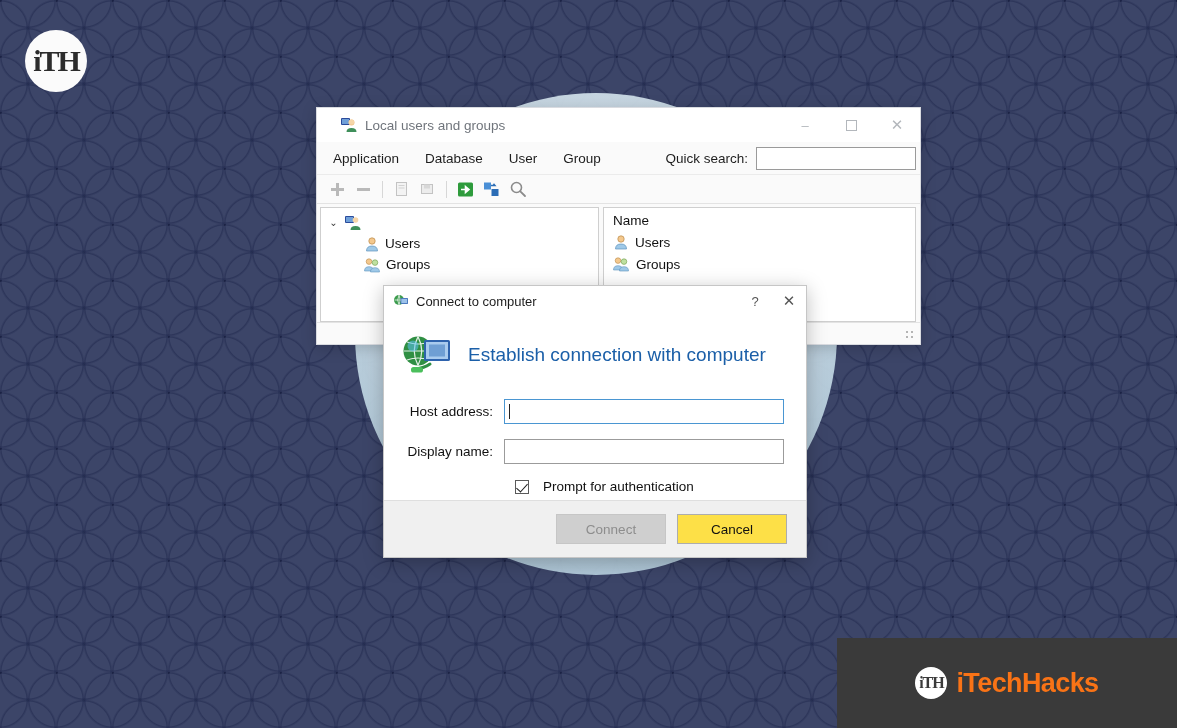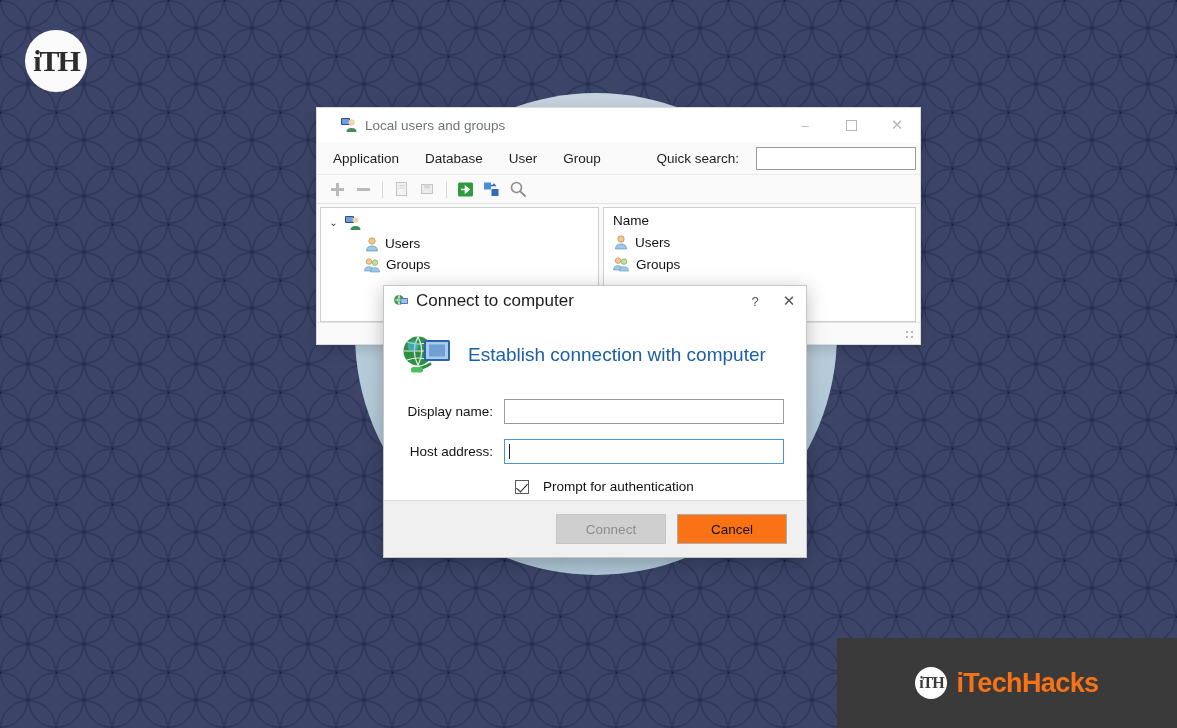--- a/index.html
+++ b/index.html
@@ -109,21 +109,21 @@
     padding-left: 16px;
     flex: 0 0 auto;
     position: relative;
   }
   .menu-item {
     font-size: 13.5px; color: #1d1d1d;
     margin-right: 26px; white-space: nowrap;
   }
   .quick-search-wrap {
     position: absolute; right: 4px; top: 5px;
-    display: flex; align-items: center; gap: 17px;
+    display: flex; align-items: center; gap: 8px;
   }
   .quick-search-label { font-size: 13.5px; color: #1d1d1d; }
   .quick-search-box {
     width: 160px; height: 23px;
     background: #fff;
     border: 1px solid #9a9a9a;
   }
 
   .toolbar {
     height: 29px;
@@ -197,21 +197,21 @@
     background: #fff;
     border: 1px solid #c6c6c6;
     box-shadow: 0 4px 18px rgba(0,0,0,0.25);
     display: flex; flex-direction: column;
   }
   .dlg-titlebar {
     height: 30px; display: flex; align-items: center;
     padding-left: 9px; flex: 0 0 auto;
     background: #fff;
   }
-  .dlg-title-text { font-size: 17px; color: #1c1c1c; flex: 1 1 auto; }
+  .dlg-title-text { font-size: 13px; color: #1c1c1c; flex: 1 1 auto; }
   .dlg-btn {
     width: 34px; height: 30px;
     display: flex; align-items: center; justify-content: center;
     color: #555; font-size: 13px;
   }
   .dlg-btn.close { font-size: 15px; }
   .dlg-body { flex: 1 1 auto; padding: 18px 22px 4px 18px; position: relative; }
   .dlg-head {
     display: flex; align-items: center; gap: 14px;
     margin-bottom: 23px;
@@ -259,21 +259,21 @@
   }
   .dlg-action {
     width: 110px; height: 30px;
     display: flex; align-items: center; justify-content: center;
     font-size: 13.5px;
   }
   .dlg-action.disabled {
     background: #cfcfcf; border: 1px solid #c6c6c6; color: #8d8d8d;
   }
   .dlg-action.normal {
-    background: #f97316; border: 1px solid #adadad; color: #111;
+    background: #fde047; border: 1px solid #adadad; color: #111;
   }
   svg { display: block; }
 </style>
 </head>
 <body>
 
 <div id="root">
 
   <div id="wallpaper"></div>
   <div id="halo"></div>
@@ -457,31 +457,31 @@
             <rect x="24" y="8" width="22" height="17" fill="#a9cbee"></rect>
             <rect x="27" y="10.5" width="16" height="12" fill="#6f9fd4"></rect>
             <path d="M28 30 q-6 4 -14 5" stroke="#2f8f43" stroke-width="3" fill="none" stroke-linecap="round"></path>
             <rect x="9" y="33" width="12" height="5.5" rx="2.6" fill="#4bbf5c"></rect>
           </svg>
         </span>
         <span class="headline">Establish connection with computer</span>
       </div>
 
       <div class="form-row">
-        <span class="flabel">Display name:</span>
-        <span class="finput" title=""></span>
-      </div>
-
-      <div class="form-row">
         <span class="flabel">Host address:</span>
         <span class="finput focused" title="">
           <span class="caret"></span>
         </span>
       </div>
 
+      <div class="form-row">
+        <span class="flabel">Display name:</span>
+        <span class="finput" title=""></span>
+      </div>
+
       <div class="check-row">
         <span class="checkbox checked"></span>
         <span class="check-label">Prompt for authentication</span>
       </div>
     </div>
 
     <div class="dlg-footer">
       <span class="dlg-action disabled">Connect</span>
       <span class="dlg-action normal">Cancel</span>
     </div>

